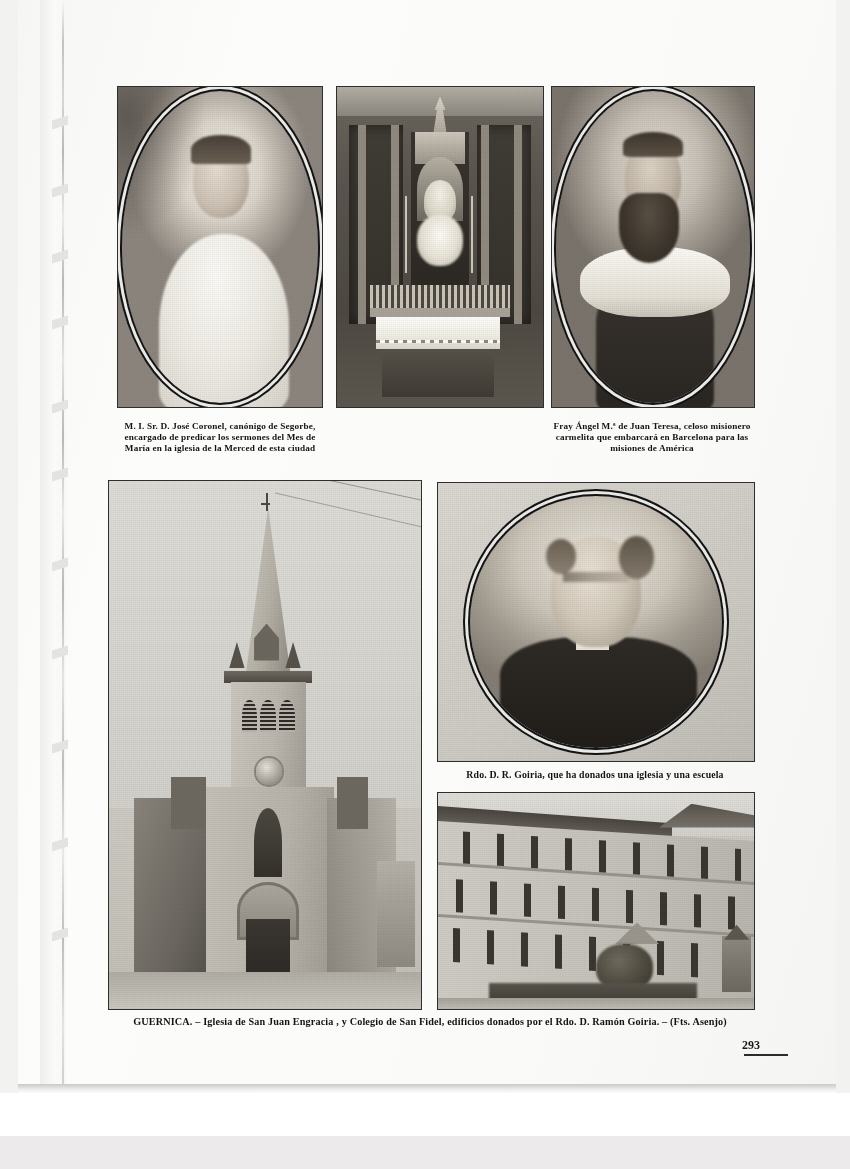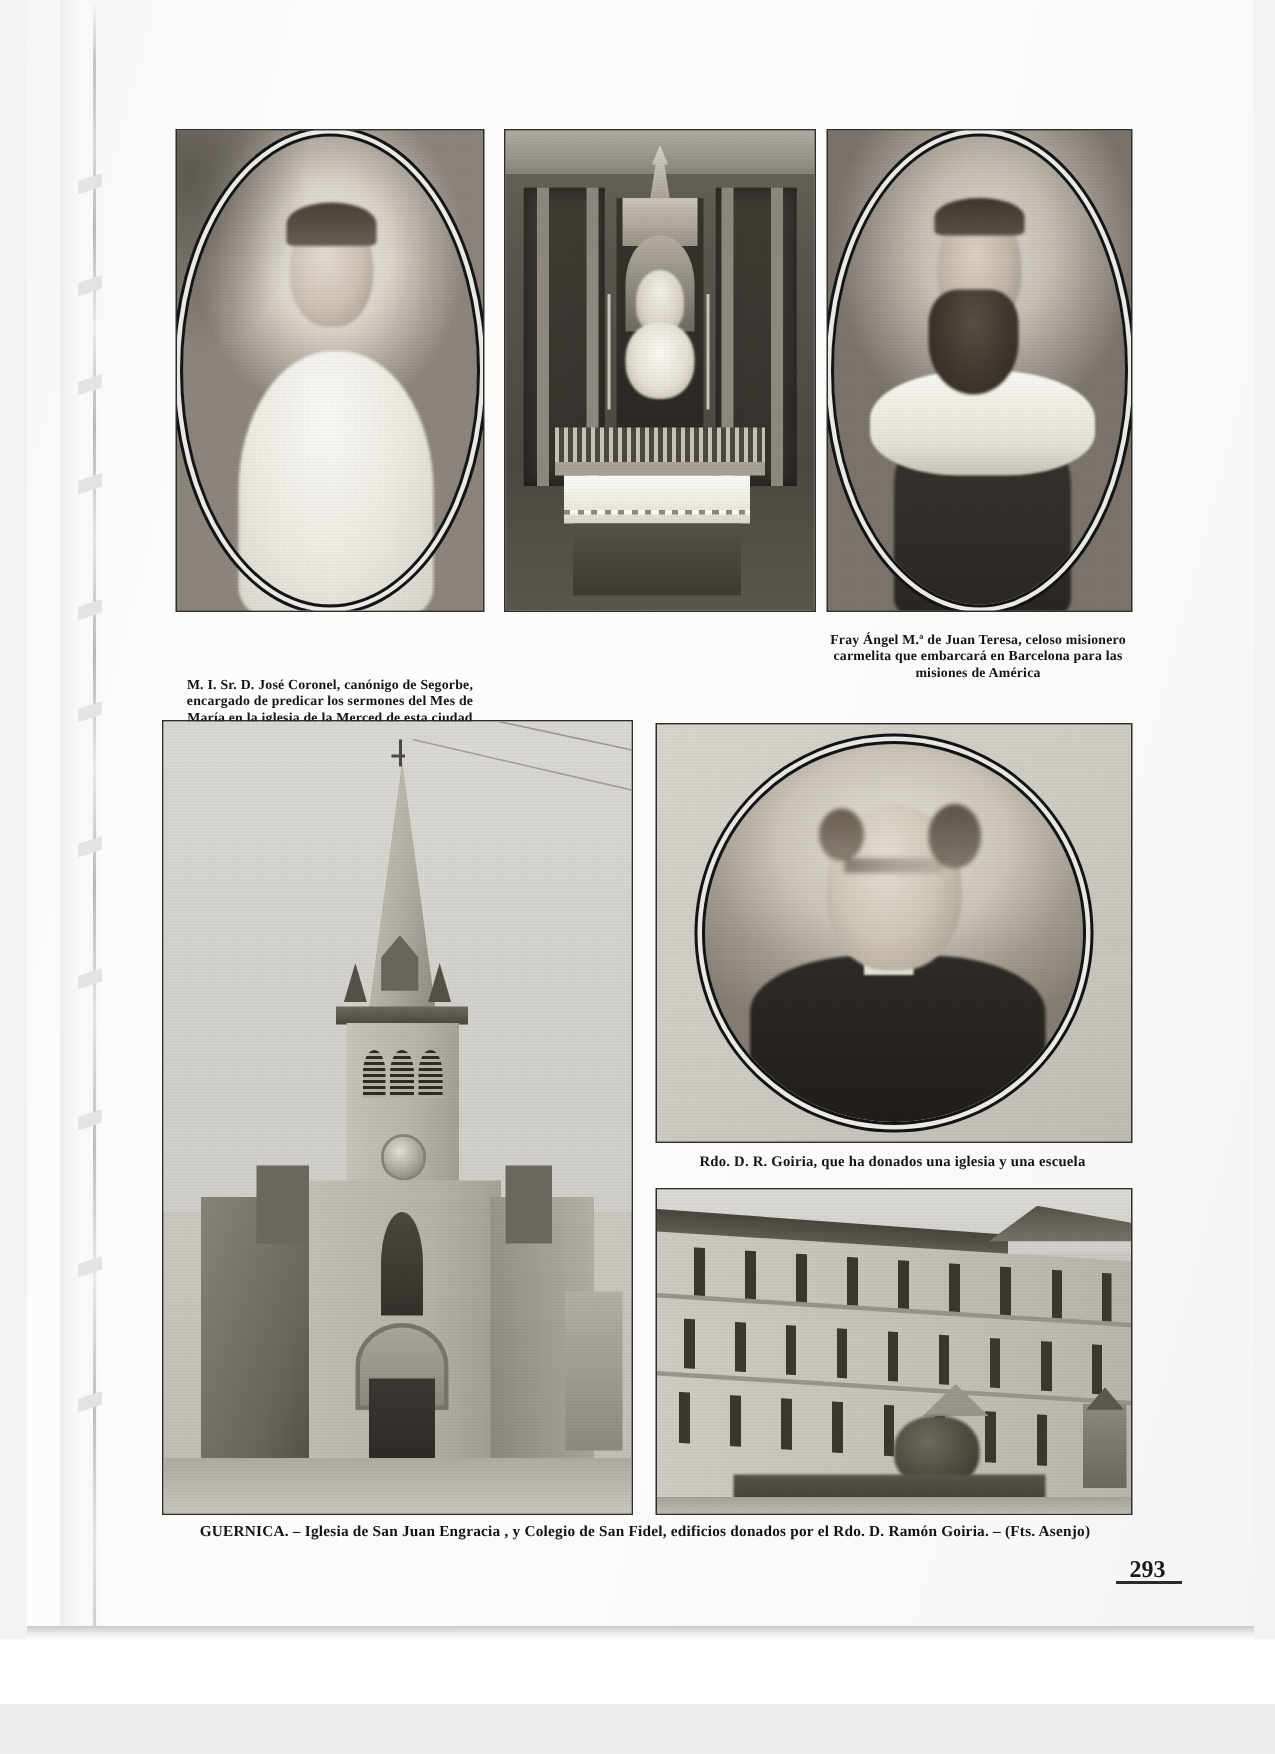--- a/index.html
+++ b/index.html
@@ -86,23 +86,23 @@
         box-shadow:0 0 0 2px #141414, 0 0 0 5px #ededea, 0 0 0 7px #141414;}
 
   
   .cap{position:absolute;text-align:center;color:#141414;
        font-family:"Liberation Serif",serif;
        font-size:9.2px;font-weight:bold;line-height:11.2px;
        letter-spacing:.15px;}
   .cap-wide{font-size:10.2px;line-height:12px;}
 
   
-  #pageno{position:absolute;right:62px;top:1038px;text-align:center;width:46px;
+  #pageno{position:absolute;right:62px;top:1038px;text-align:left;width:46px;
        font-family:"Liberation Serif",serif;
-       font-size:16px;font-weight:bold;color:#1a1a1a;}
+       font-size:12px;font-weight:bold;color:#1a1a1a;}
   #pageno-rule{position:absolute;right:62px;top:1054px;width:44px;height:2px;
        background:#2b2b2b;}
 </style>
 </head>
 <body>
 
 <div id="scan">
 
   <div id="leaf"></div>
 
@@ -231,21 +231,21 @@
                 filter:blur(1px);"></div>
 
     <div style="position:absolute;left:33%;top:33%;width:30%;height:22%;
                 border-radius:32% 32% 50% 50%;
                 background:radial-gradient(ellipse at 50% 30%, #5a5044 0%, #3d362d 60%, #2e2822 100%);
                 filter:blur(1px);"></div>
     <div class="grain"></div>
     <div class="ovalframe"></div>
   </div>
 
-  <div class="cap" style="left:115px;top:421px;width:210px;margin-top:30px;">M. I. Sr. D. José Coronel, canónigo de Segorbe, encargado de predicar los sermones del Mes de María en la iglesia de la Merced de esta ciudad</div>
+  <div class="cap" style="left:115px;top:421px;width:210px;">M. I. Sr. D. José Coronel, canónigo de Segorbe, encargado de predicar los sermones del Mes de María en la iglesia de la Merced de esta ciudad</div>
   <div class="cap" style="left:549px;top:421px;width:206px;">Fray Ángel M.ª de Juan Teresa, celoso misionero carmelita que embarcará en Barcelona para las misiones de América</div>
 
   <div class="photo" style="left:108px;top:480px;width:312px;height:528px;
               background:linear-gradient(180deg,#d7d5cf 0%,#cfccc5 55%,#c2bfb7 100%);">
 
     <div style="position:absolute;left:0;top:0;width:100%;height:62%;
                 background:linear-gradient(180deg,#dedcd6 0%,#d3d1cb 100%);"></div>
 
     <div style="position:absolute;right:-4%;top:4%;width:52%;height:1px;background:#9b9890;
                 transform:rotate(12deg);transform-origin:right center;"></div>

